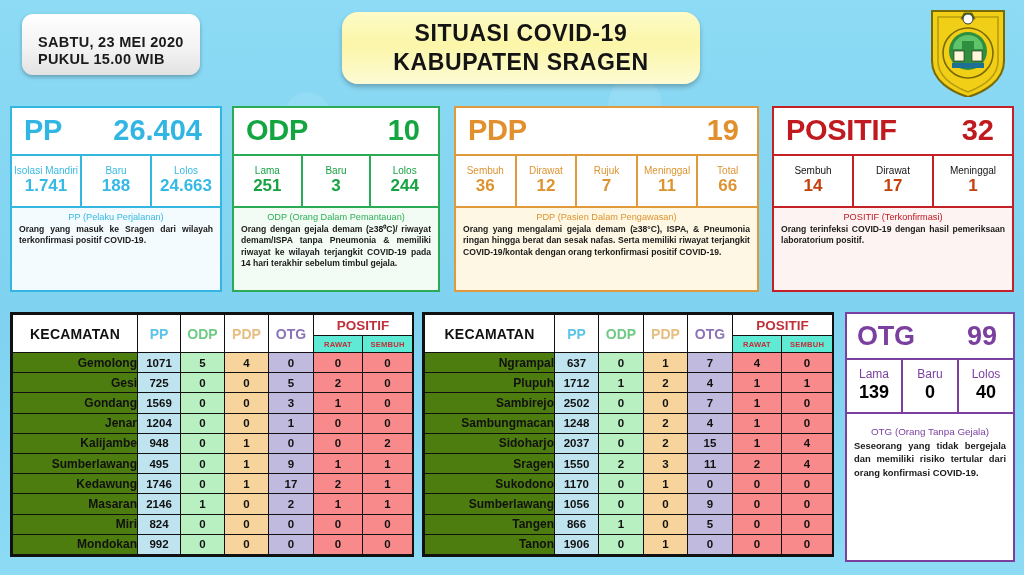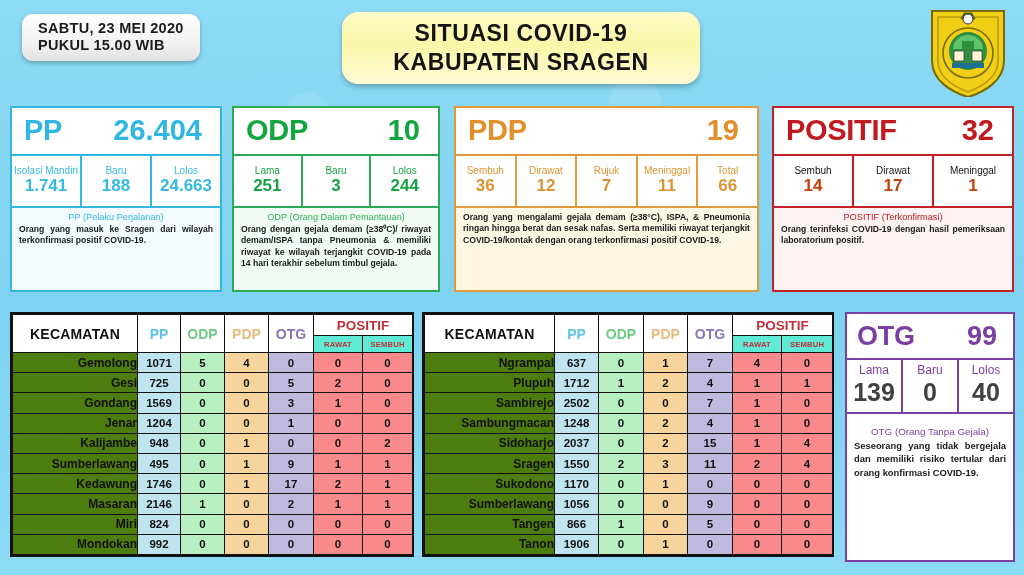--- a/index.html
+++ b/index.html
@@ -20,21 +20,21 @@
       linear-gradient(180deg,#8ddbf5 0%,#7fd2f0 55%,#8ddbf5 100%);
   }
 
   
   #header { position:absolute; left:0; top:0; width:1024px; height:104px; }
 
   #date-badge {
     position:absolute; left:22px; top:14px;
     background:linear-gradient(180deg,#ffffff 0%,#f2f2f2 60%,#e2e2e2 100%);
     border-radius:11px;
-    padding:6px 16px 7px 16px;
+    padding:20px 16px 7px 16px;
     box-shadow:0 2px 4px rgba(0,0,0,.28);
     line-height:1.18;
   }
   #date-badge div {
     font-size:14.5px; font-weight:bold; color:#1b1b1b;
     letter-spacing:.3px; white-space:nowrap;
   }
 
   #title-plate {
     position:absolute; left:342px; top:12px; width:358px; height:72px;
@@ -131,21 +131,21 @@
 
   
   #card-otg { left:845px; top:312px; width:170px; height:250px;
     border:2px solid #7b3fa0; }
   #card-otg .big-label, #card-otg .big-value { color:#7b3fa0; font-size:27px; }
   #card-otg .big-row { border-bottom:2px solid #7b3fa0; height:46px; padding:0 10px; }
   #card-otg .sub-row { border-bottom:2px solid #7b3fa0; height:54px; }
   #card-otg .sub-cell { border-right:2px solid #7b3fa0; }
   #card-otg .sub-cell:last-child { border-right:none; }
   #card-otg .sl { color:#7b3fa0; font-size:12px; }
-  #card-otg .sv { color:#404040; font-size:25px; }
+  #card-otg .sv { color:#000000; font-size:18px; }
   #card-otg .desc { background:#ffffff; flex:1; padding-top:5px; }
   #card-otg .dt { color:#7b3fa0; font-size:9.8px;margin-top:7px; }
   #card-otg .db { font-size:9.4px; line-height:1.42; }
 
   
   .tbl-wrap { position:absolute; background:#ffffff; border:2px solid #111; }
   #tbl-left  { left:10px;  top:312px; width:404px; }
   #tbl-right { left:422px; top:312px; width:412px; }
 
   table { border-collapse:collapse; width:100%; table-layout:fixed; }
@@ -271,20 +271,21 @@
     <div class="sub-cell">
       <span class="sl">Meninggal</span>
       <span class="sv">11</span>
     </div>
     <div class="sub-cell">
       <span class="sl">Total</span>
       <span class="sv">66</span>
     </div>
   </div>
   <div class="desc">
+    <div class="dt">PDP (Pasien Dalam Pengawasan)</div>
     <div class="db">Orang yang mengalami gejala demam (≥38°C), ISPA, &amp; Pneumonia ringan hingga berat dan sesak nafas. Serta memiliki riwayat terjangkit COVID-19/kontak dengan orang terkonfirmasi positif COVID-19.</div>
   </div>
 </div>
 
 <div class="card" id="card-pos">
   <div class="big-row">
     <span class="big-label">POSITIF</span>
     <span class="big-value">32</span>
   </div>
   <div class="sub-row">

